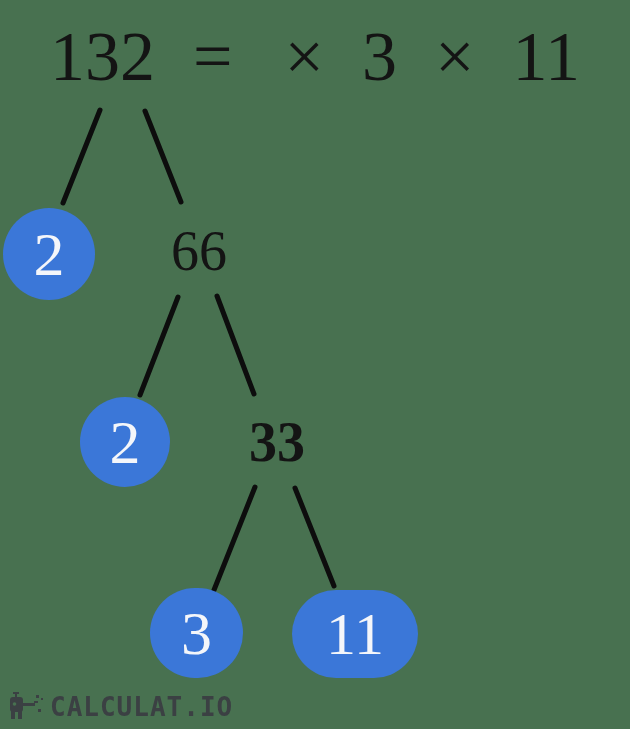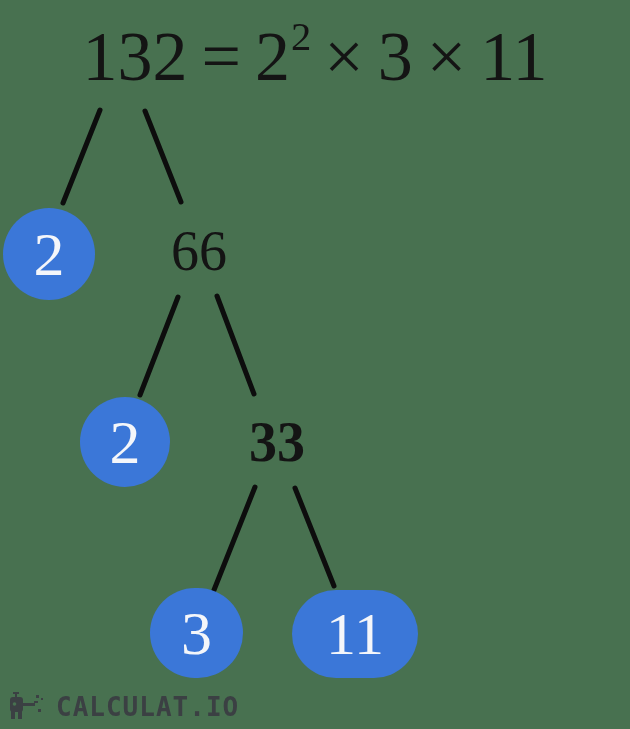--- a/index.html
+++ b/index.html
@@ -16,21 +16,21 @@
     width:630px;height:729px;
     background:var(--background);
     overflow:hidden;
     font-family:"Liberation Serif","DejaVu Serif",serif;
   }
   
   .equation{
     position:absolute;left:0;top:14px;width:630px;height:86px;
     display:flex;align-items:center;justify-content:center;
     color:var(--equation_text);
-    font-size:70px;line-height:1;white-space:nowrap;
+    font-size:70px;line-height:1;white-space:nowrap;gap:24px;
   }
   .equation .gap{margin:0 14px;}
   .equation sup{
     font-size:0.58em;
     vertical-align:super;
     position:relative;top:-6px;left:1px;
   }
   
   .branches{position:absolute;left:0;top:0;width:630px;height:729px;pointer-events:none;}
   .branches line{stroke:var(--tree_line);stroke-width:5;stroke-linecap:round;}
@@ -51,38 +51,37 @@
     position:absolute;width:100px;height:76px;
     display:flex;align-items:center;justify-content:center;
     color:var(--equation_text);
     font-size:56px;line-height:1;
   }
   .n-c66{left:149px;top:213px;}
   .n-c33{left:227px;top:404px;font-weight:bold;}
   
   .logo{
     position:absolute;left:8px;top:691px;height:32px;
-    display:flex;align-items:center;gap:6px;
+    display:flex;align-items:center;gap:0;
     color:var(--logo_text);
   }
   .logo .logo-text{
     font-family:"DejaVu Sans Mono","Liberation Mono",monospace;
     font-weight:bold;font-size:26px;letter-spacing:1px;line-height:1;
   }
   .logo svg{display:block;}
 </style>
 </head>
 <body>
 
 <div class="canvas">
 
   <div class="equation">
     <span>132</span>
     <span class="gap">=</span>
-    <span><span>2</span><sup>2</sup></span>
     <span class="gap">×</span>
     <span>3</span>
     <span class="gap">×</span>
     <span>11</span>
   </div>
 
   <svg class="branches" viewBox="0 0 630 729" xmlns="http://www.w3.org/2000/svg">
     <line x1="100" y1="110" x2="63" y2="203"></line>
     <line x1="145" y1="111" x2="181" y2="202"></line>
     <line x1="178" y1="297" x2="140" y2="395"></line>

